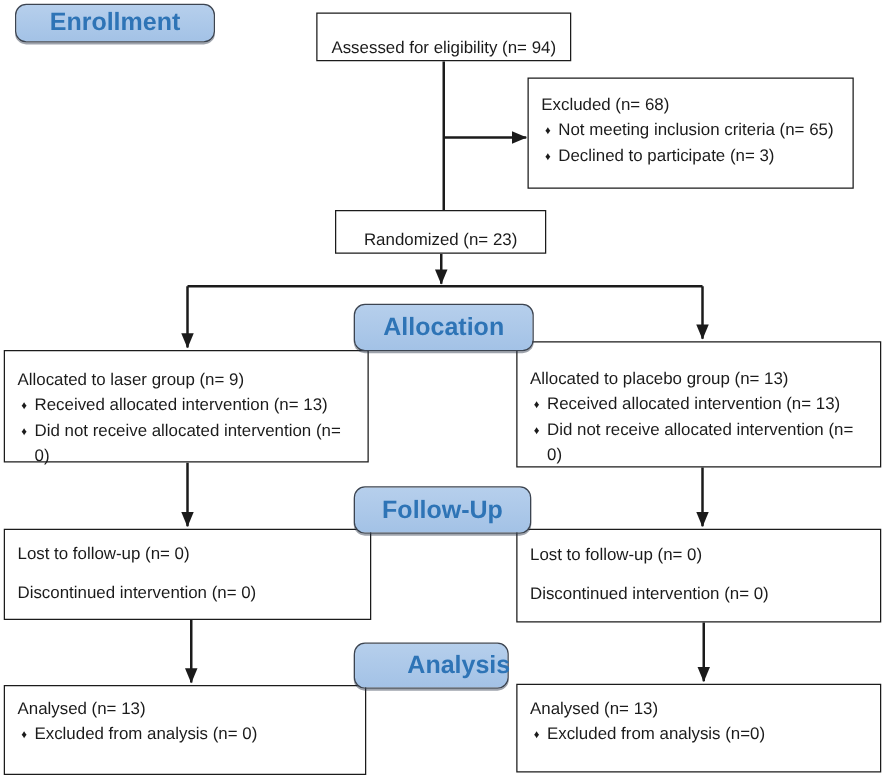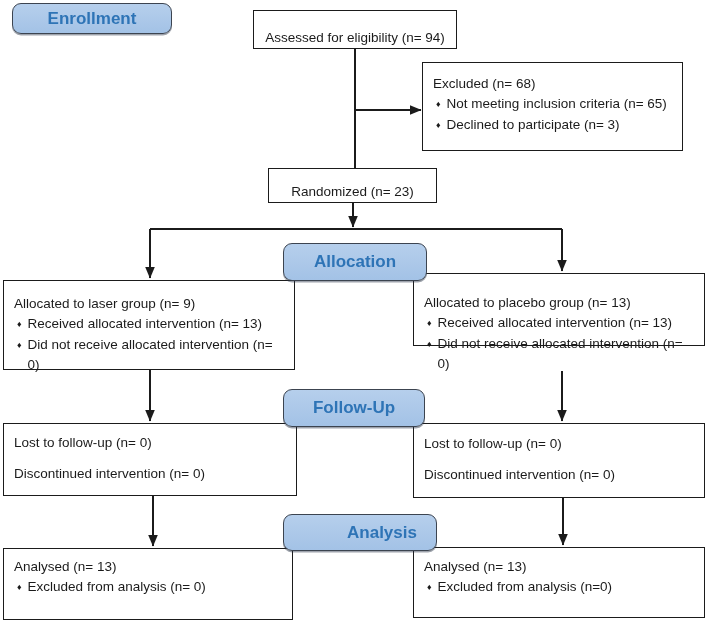--- a/index.html
+++ b/index.html
@@ -24,21 +24,21 @@
   .box.center{display:flex;align-items:flex-end;justify-content:center;}
   .stage-label{
     position:absolute;
     z-index:3;
     background:linear-gradient(#b6cfec,#a3c2e6);
     border:1.6px solid #3c4450;
     border-radius:9px;
     box-sizing:border-box;
     display:flex;align-items:center;justify-content:center;
     font-weight:bold;
-    font-size:17px;
+    font-size:20px;
     color:#2e74b6;
     box-shadow:0 1.5px 0 rgba(40,50,70,0.45);
   }
   .bullet-row{display:flex;align-items:baseline;}
   .diamond{
     font-size:9px;
     flex:0 0 auto;
     margin:0 6px 0 3px;
     transform:translateY(-1px);
   }
@@ -76,21 +76,21 @@
       <path d="M563,497 V545" marker-end="url(#arrow)"></path>
     </g>
   </svg>
 
   <div class="stage-label" style="left:12px;top:3px;width:160px;height:31px;">Enrollment</div>
 
   <div class="stage-label" style="left:283px;top:243px;width:144px;height:38px;text-align:center;">Allocation</div>
 
   <div class="stage-label" style="left:283px;top:389px;width:142px;height:38px;">Follow-Up</div>
 
-  <div class="stage-label" style="left:283px;top:514px;width:154px;height:37px;padding-left:44px;">Analysis</div>
+  <div class="stage-label" style="left:283px;top:514px;width:124px;height:37px;padding-left:44px;">Analysis</div>
 
   <div class="box center" style="left:253px;top:10px;width:204px;height:39px;">
     <span>Assessed for eligibility (n= 94)</span>
   </div>
 
   <div class="box pad" style="left:422px;top:62px;width:261px;height:89px;">
     <div>Excluded (n= 68)</div>
     <div class="bullet-row">
       <span class="diamond">♦</span>
       <span>Not meeting inclusion criteria (n= 65)</span>
@@ -110,21 +110,21 @@
     <div class="bullet-row">
       <span class="diamond">♦</span>
       <span>Received allocated intervention (n= 13)</span>
     </div>
     <div class="bullet-row">
       <span class="diamond">♦</span>
       <span>Did not receive allocated intervention (n= 0)</span>
     </div>
   </div>
 
-  <div class="box pad" style="left:413px;top:273px;width:292px;height:73px;padding-top:19px;">
+  <div class="box pad" style="left:413px;top:273px;width:292px;height:101px;padding-top:19px;">
     <div>Allocated to placebo group (n= 13)</div>
     <div class="bullet-row">
       <span class="diamond">♦</span>
       <span>Received allocated intervention (n= 13)</span>
     </div>
     <div class="bullet-row">
       <span class="diamond">♦</span>
       <span>Did not receive allocated intervention (n= 0)</span>
     </div>
   </div>

